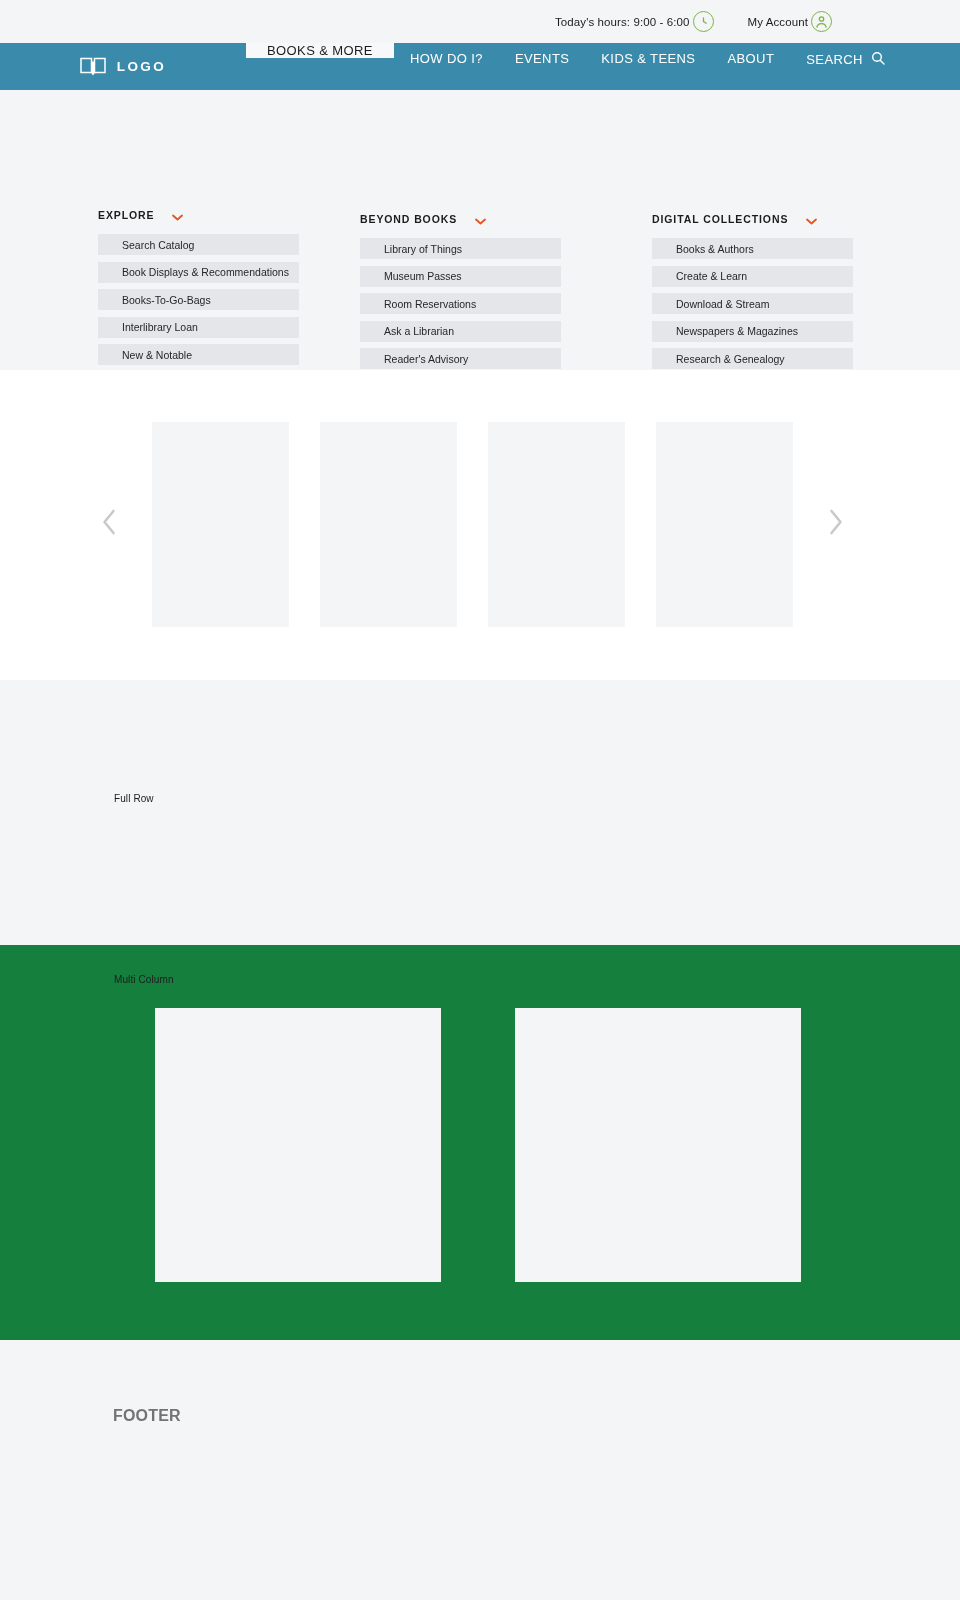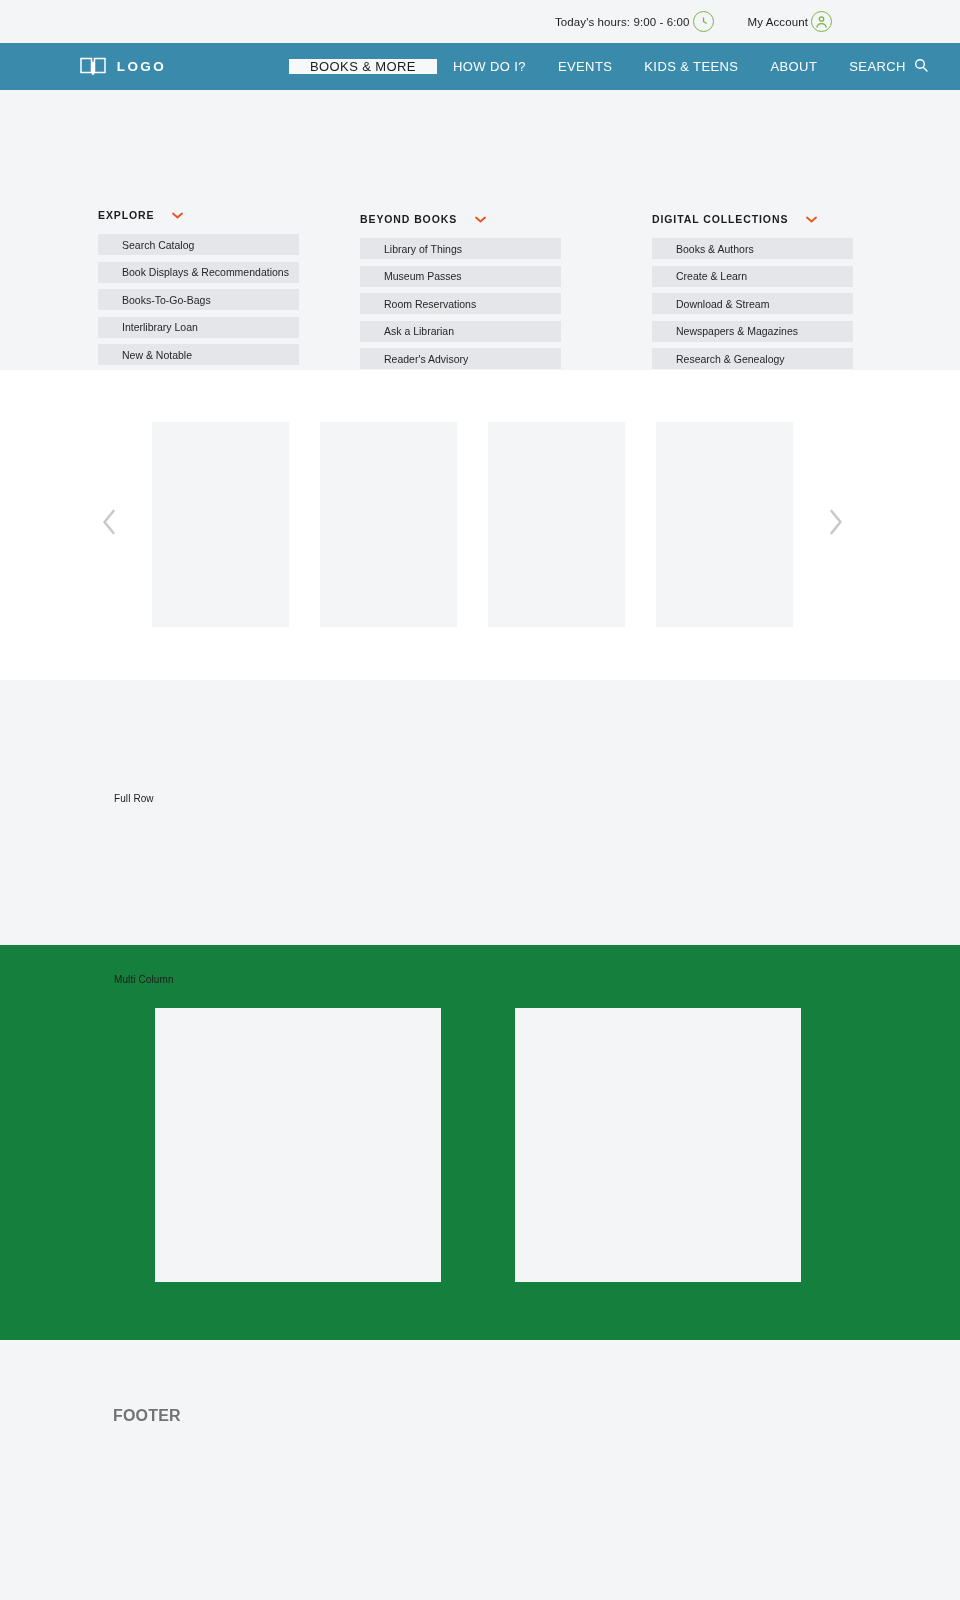--- a/index.html
+++ b/index.html
@@ -65,23 +65,22 @@
   }
   .logo-icon svg { display: block; }
   .logo-text {
     color: #ffffff;
     font-size: 13.5px;
     font-weight: bold;
     letter-spacing: 2.4px;
   }
   .nav-items {
     display: flex;
-    align-items: center;
+    align-items: flex-start;
     flex: 1;
-    margin-left: 43px;
   }
   .nav-item {
     display: flex;
     align-items: center;
     color: #ffffff;
     font-size: 13px;
     letter-spacing: 0.4px;
     padding: 8px 16px;
     white-space: nowrap;
   }
@@ -102,21 +101,21 @@
   }
   .mega-col {
     position: absolute;
   }
   .mega-col-1 { left: 98px; top: 119px; width: 201px; }
   .mega-col-2 { left: 360px; top: 123px; width: 201px; }
   .mega-col-3 { left: 652px; top: 123px; width: 201px; }
 
   .mega-heading {
     display: flex;
-    align-items: center;
+    align-items: flex-end;
     gap: 18px;
     margin-bottom: 13px;
   }
   .mega-heading-text {
     font-size: 10.5px;
     font-weight: bold;
     letter-spacing: 0.9px;
     color: #1c1c1c;
   }
   .chev-down svg { display: block; }

